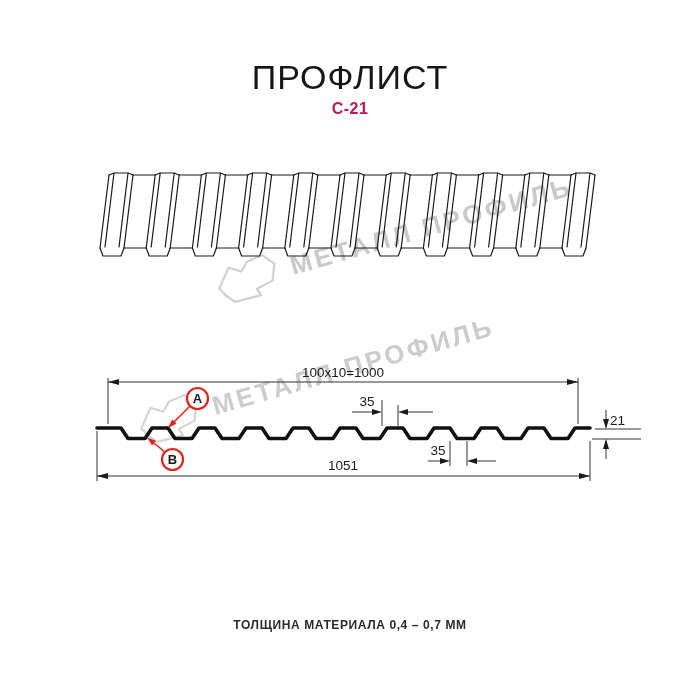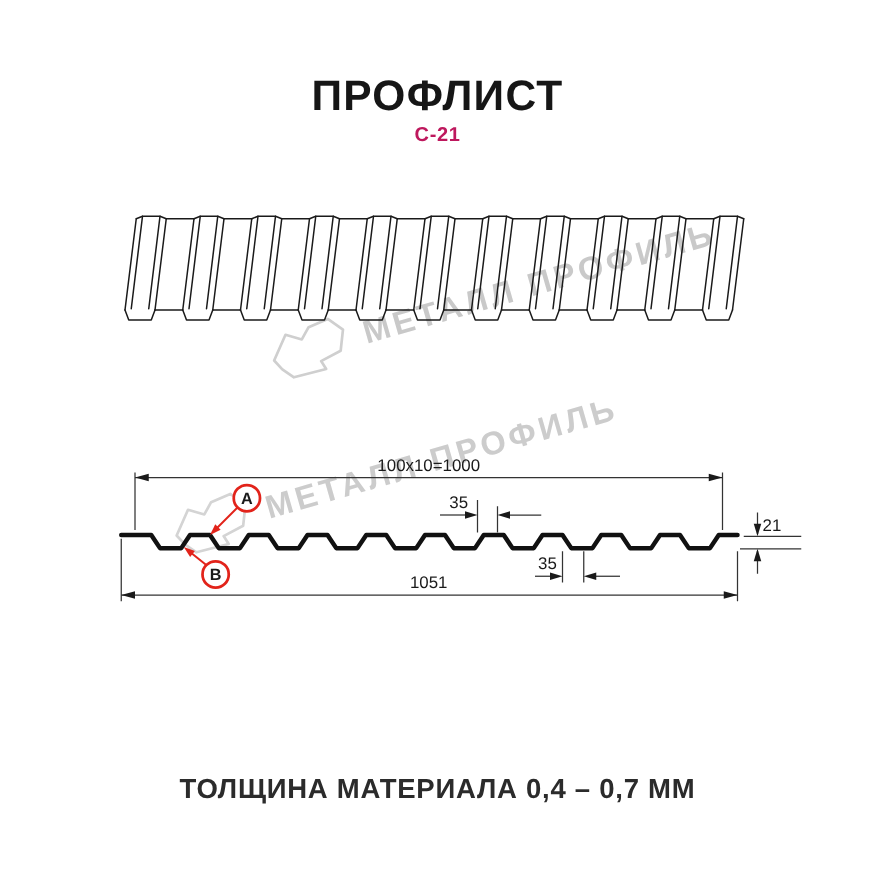--- a/index.html
+++ b/index.html
@@ -2,29 +2,29 @@
 <html><head>
 <meta charset="utf-8">
 <style>
   html,body{margin:0;padding:0;background:#ffffff;}
   .page{
     position:relative;width:700px;height:700px;background:#ffffff;
     font-family:"Liberation Sans", sans-serif;overflow:hidden;
   }
   .title{
     position:absolute;top:58px;left:0;width:700px;text-align:center;
-    font-size:34px;font-weight:700;letter-spacing:1px;color:#161616;
+    font-size:34px;font-weight:400;letter-spacing:1px;color:#161616;
   }
   .subtitle{
     position:absolute;top:100px;left:0;width:700px;text-align:center;
     font-size:16px;font-weight:700;letter-spacing:0.5px;color:#be185d;
   }
   .footer-note{
     position:absolute;top:618px;left:0;width:700px;text-align:center;
-    font-size:22px;font-weight:700;letter-spacing:0.6px;color:#2b2b2b;
+    font-size:12px;font-weight:700;letter-spacing:0.6px;color:#2b2b2b;
   }
   .wm{
     position:absolute;display:flex;align-items:center;gap:10px;
     transform:rotate(-16deg);transform-origin:left center;
     pointer-events:none;user-select:none;
   }
   .wm .wm-text{
     font-size:26px;font-weight:700;letter-spacing:3px;color:#c9c9c9;
     white-space:nowrap;
   }

